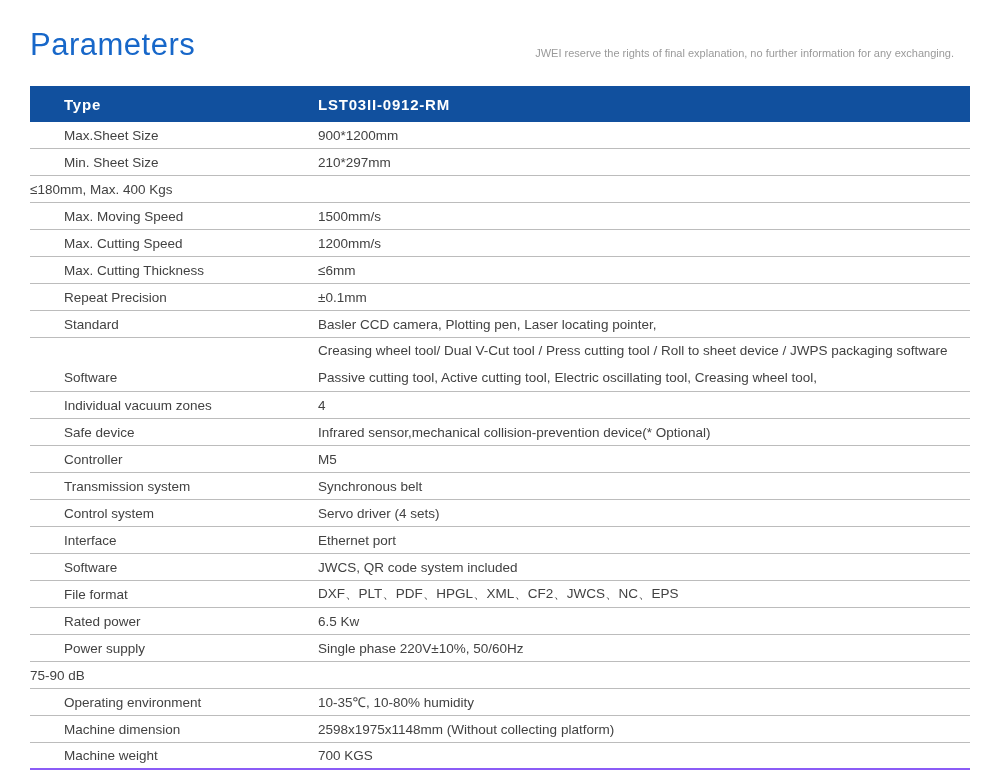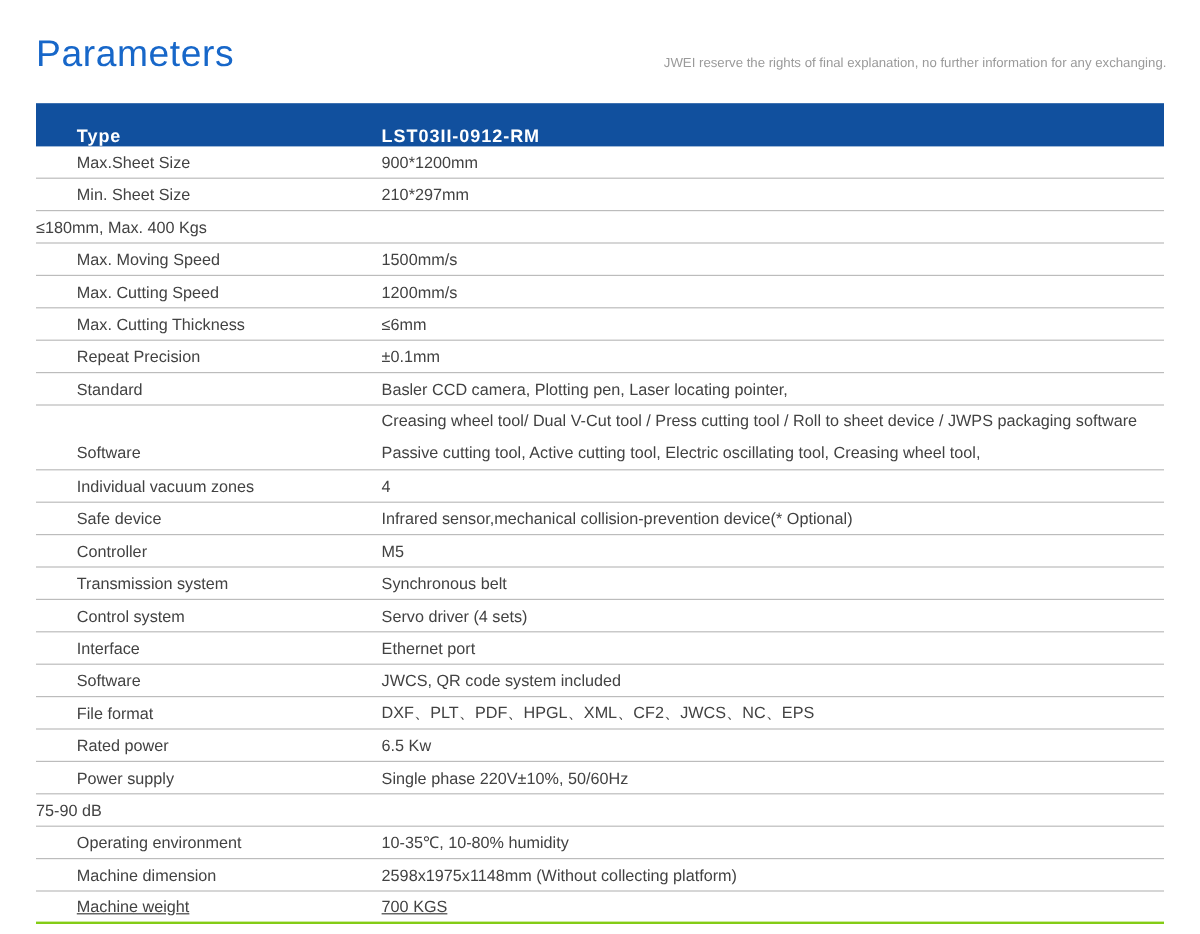--- a/index.html
+++ b/index.html
@@ -3,51 +3,51 @@
 <meta charset="utf-8">
 <style>
   * { margin:0; padding:0; box-sizing:border-box; }
   html,body { background:#ffffff; }
   body {
     width:1000px; height:778px;
     font-family:"Liberation Sans", sans-serif;
     color:#404040;
     overflow:hidden;
   }
-  .page { position:relative; width:1000px; height:770px; padding:28px 28px 0 30px; }
+  .page { position:relative; width:1000px; height:770px; padding:28px 46px 0 30px; }
 
   .top-bar {
     display:flex; justify-content:space-between; align-items:flex-end;
     margin-bottom:24px;
   }
   .page-title {
     font-size:31px; line-height:34px;
     color:#1767c9; letter-spacing:0.5px; font-weight:400;
   }
   .disclaimer {
     font-size:11px; color:#9a9a9a; padding-bottom:3px;
   }
 
   .table { width:940px; }
   .thead {
     height:36px; background:#11509e; color:#ffffff;
-    display:flex; align-items:flex-end;
+    display:flex; align-items:center;
     font-weight:bold; font-size:15px; letter-spacing:0.8px;
   }
   .cell-label {
     width:288px; padding-left:34px; flex:0 0 288px;
   }
   .cell-value { flex:1 1 auto; padding-right:10px; }
 
   .row {
     display:flex; align-items:center;
     height:27px; border-bottom:1px solid #bcbcbc;
     font-size:13.5px; color:#424242;
   }
-  .row:last-child { border-bottom:2px solid #84cc16;text-decoration:underline; }
+  .row:last-child { border-bottom:2px solid #8b5cf6; }
   .row.multi { height:54px; align-items:flex-end; }
   .row.multi .cell-label { line-height:26px; }
   .value-line { line-height:26.5px; }
 </style>
 </head>
 <body>
 
 <div class="page">
 
   <div class="top-bar">

